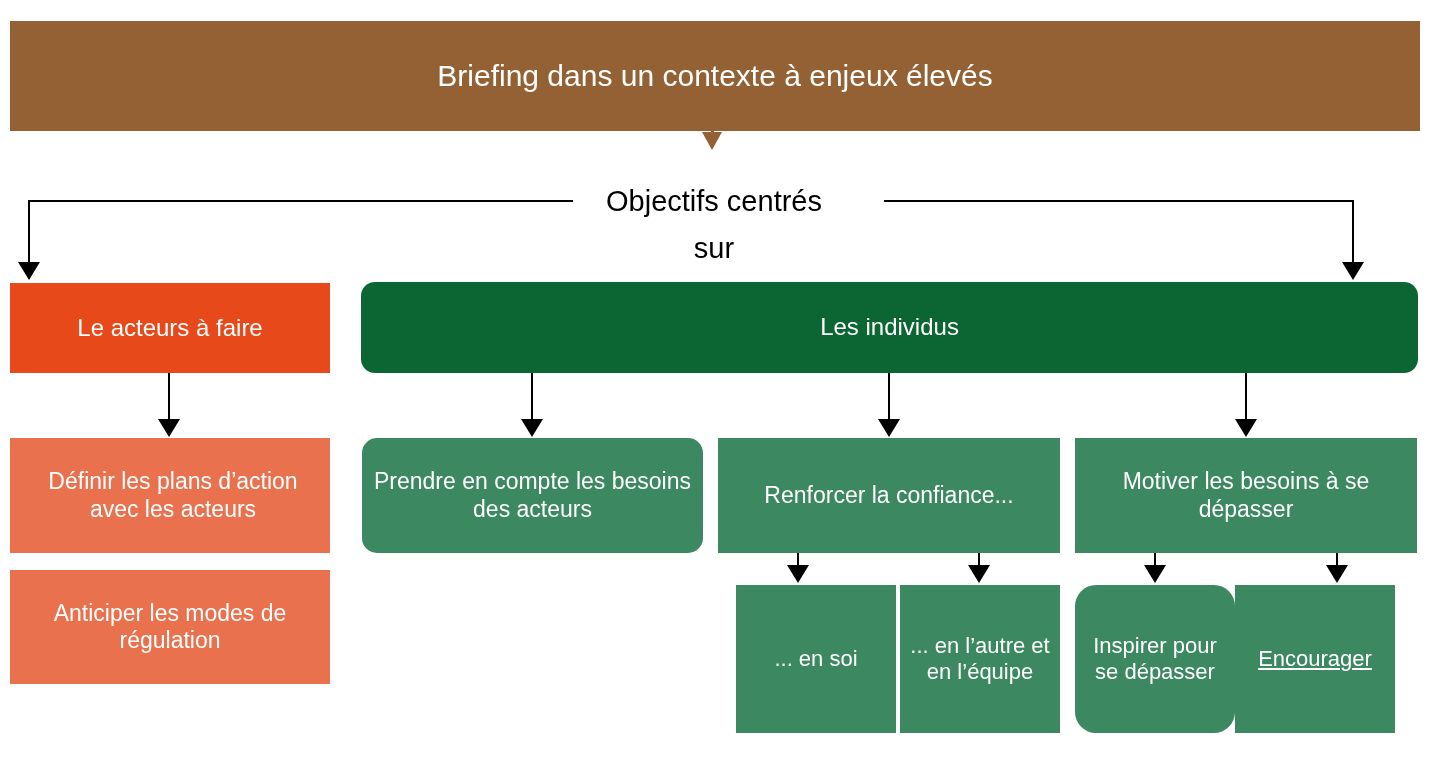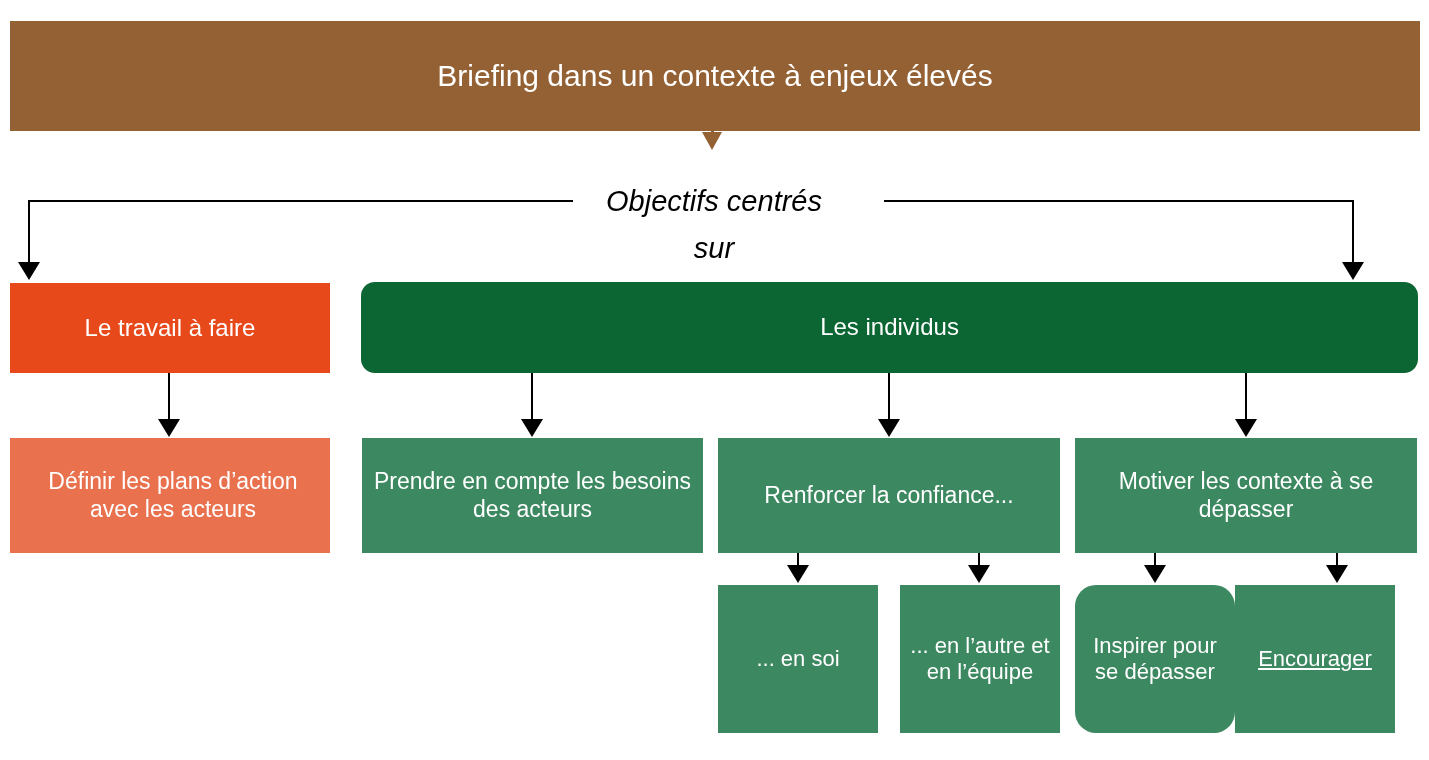--- a/index.html
+++ b/index.html
@@ -38,21 +38,20 @@
   }
   .objectifs {
     position: absolute;
     left: 570px;
     top: 178px;
     width: 288px;
     text-align: center;
     color: #000000;
     font-size: 29px;
     line-height: 1.62;
-    font-style: italic;
   }
   .lvl2-work {
     left: 10px;
     top: 283px;
     width: 320px;
     height: 90px;
     background: #E8491B;
     font-size: 24px;
   }
   .lvl2-people {
@@ -71,32 +70,32 @@
     font-size: 23px;
     padding: 0 10px;
   }
   .sub-orange-1 { top: 438px; height: 115px; padding-left: 16px; }
   .sub-orange-2 { top: 570px; height: 114px; }
   .sub-green {
     background: #3C8860;
     font-size: 23px;
     padding: 0 8px;
   }
-  .g-besoins { left: 362px; top: 438px; width: 341px; height: 115px; }
+  .g-besoins { left: 362px; top: 438px; width: 341px; height: 115px; border-radius: 15px; }
   .g-confiance { left: 718px; top: 438px; width: 342px; height: 115px; }
   .g-motiver { left: 1075px; top: 438px; width: 342px; height: 115px; }
   .leaf {
     background: #3C8860;
     font-size: 22px;
     top: 585px;
     height: 148px;
     width: 160px;
     padding: 0 6px;
   }
-  .l-ensoi { left: 718px; }
+  .l-ensoi { left: 736px; }
   .l-autre { left: 900px; }
   .l-inspirer { left: 1075px; border-radius: 21px; }
   .l-encourager { left: 1235px; text-decoration: underline; }
 
   
   .vline {
     position: absolute;
     width: 2px;
     background: #000000;
   }
@@ -144,44 +143,45 @@
 
   <div class="hline" style="left:28px; top:200px; width:545px;"></div>
   <div class="hline" style="left:884px; top:200px; width:470px;"></div>
 
   <div class="vline" style="left:28px; top:200px; height:64px;"></div>
   <div class="arrowhead" style="left:18px; top:262px;"></div>
 
   <div class="vline" style="left:1352px; top:200px; height:64px;"></div>
   <div class="arrowhead" style="left:1342px; top:262px;"></div>
 
-  <div class="box lvl2-work">Le travail à faire</div>
+  <div class="box lvl2-work">Le acteurs à faire</div>
 
   <div class="box lvl2-people">Les individus</div>
 
   <div class="vline" style="left:168px; top:373px; height:48px;"></div>
   <div class="arrowhead" style="left:158px; top:419px;"></div>
 
   <div class="vline" style="left:531px; top:373px; height:48px;"></div>
   <div class="arrowhead" style="left:521px; top:419px;"></div>
 
   <div class="vline" style="left:888px; top:373px; height:48px;"></div>
   <div class="arrowhead" style="left:878px; top:419px;"></div>
 
   <div class="vline" style="left:1245px; top:373px; height:48px;"></div>
   <div class="arrowhead" style="left:1235px; top:419px;"></div>
 
   <div class="box sub-orange sub-orange-1">Définir les plans d’action avec les acteurs</div>
 
+  <div class="box sub-orange sub-orange-2">Anticiper les modes de régulation</div>
 
   <div class="box sub-green g-besoins">Prendre en compte les besoins des acteurs</div>
 
   <div class="box sub-green g-confiance">Renforcer la confiance...</div>
 
-  <div class="box sub-green g-motiver">Motiver les contexte à se dépasser</div>
+  <div class="box sub-green g-motiver">Motiver les besoins à se dépasser</div>
 
   <div class="vline" style="left:797px; top:553px; height:16px;"></div>
   <div class="arrowhead" style="left:787px; top:565px;"></div>
 
   <div class="vline" style="left:978px; top:553px; height:16px;"></div>
   <div class="arrowhead" style="left:968px; top:565px;"></div>
 
   <div class="vline" style="left:1154px; top:553px; height:16px;"></div>
   <div class="arrowhead" style="left:1144px; top:565px;"></div>
 

